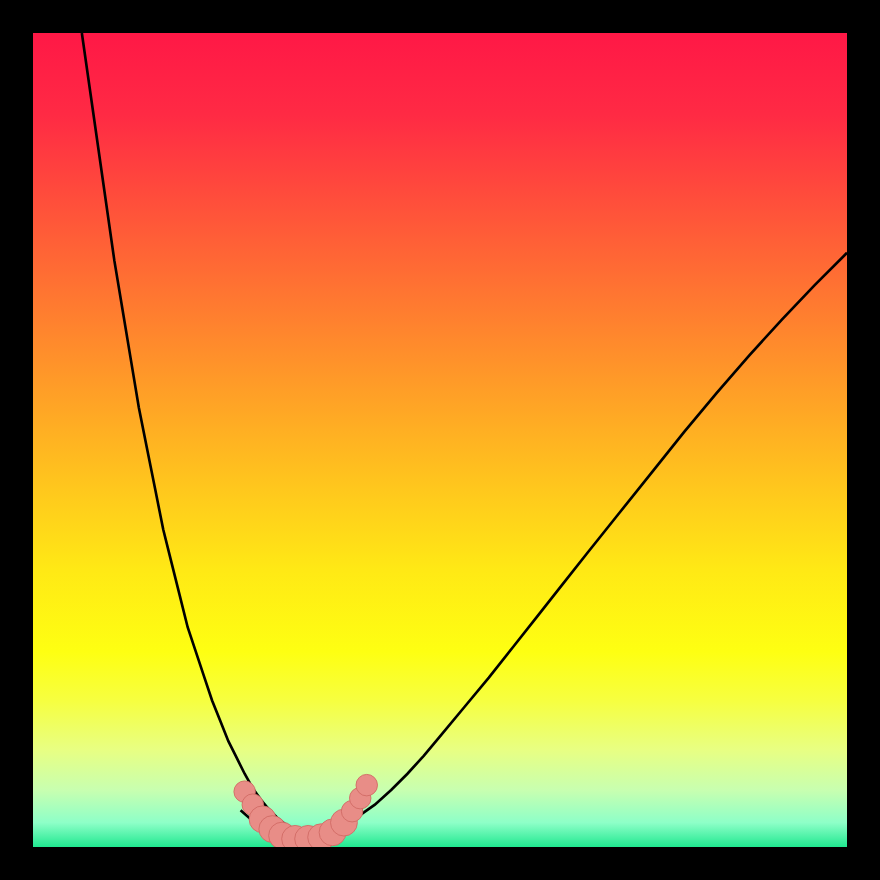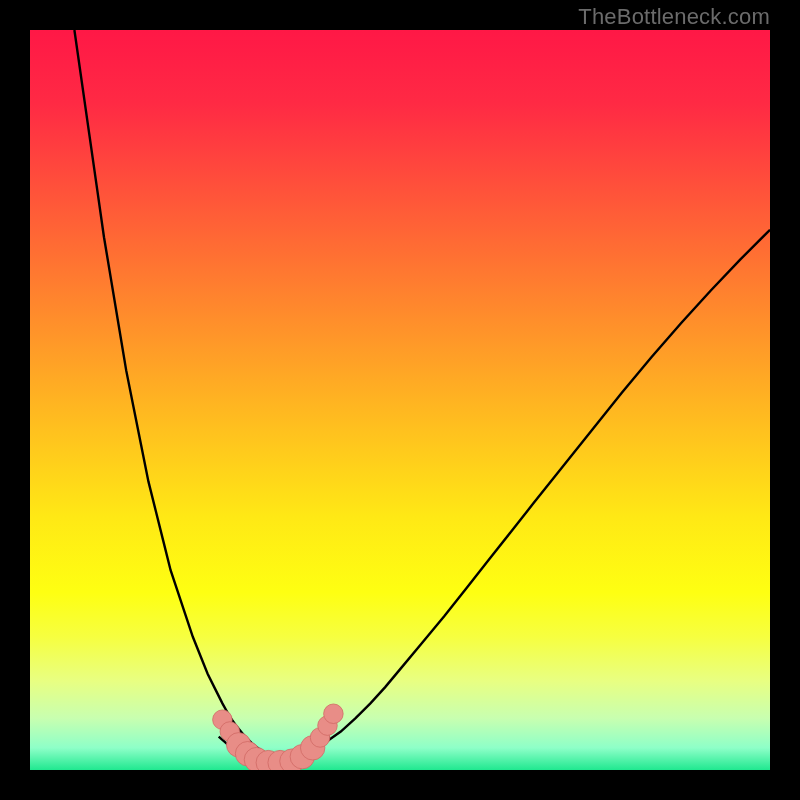--- a/index.html
+++ b/index.html
@@ -46,21 +46,20 @@
     top: 0; left: 0;
     width: 740px;
     height: 740px;
   }
 </style>
 </head>
 <body>
 
 <div class="frame">
 
-  <div class="attribution">TheBottleneck.com</div>
 
   <div class="plot">
 
     <svg class="gradient-bg" viewBox="0 0 740 740" preserveAspectRatio="none">
       <defs>
         <linearGradient id="bgGrad" x1="0" y1="0" x2="0" y2="1">
             <stop offset="0%" stop-color="#ff1846"></stop>
             <stop offset="10%" stop-color="#ff2a44"></stop>
             <stop offset="24%" stop-color="#ff5a38"></stop>
             <stop offset="38%" stop-color="#ff8a2c"></stop>

